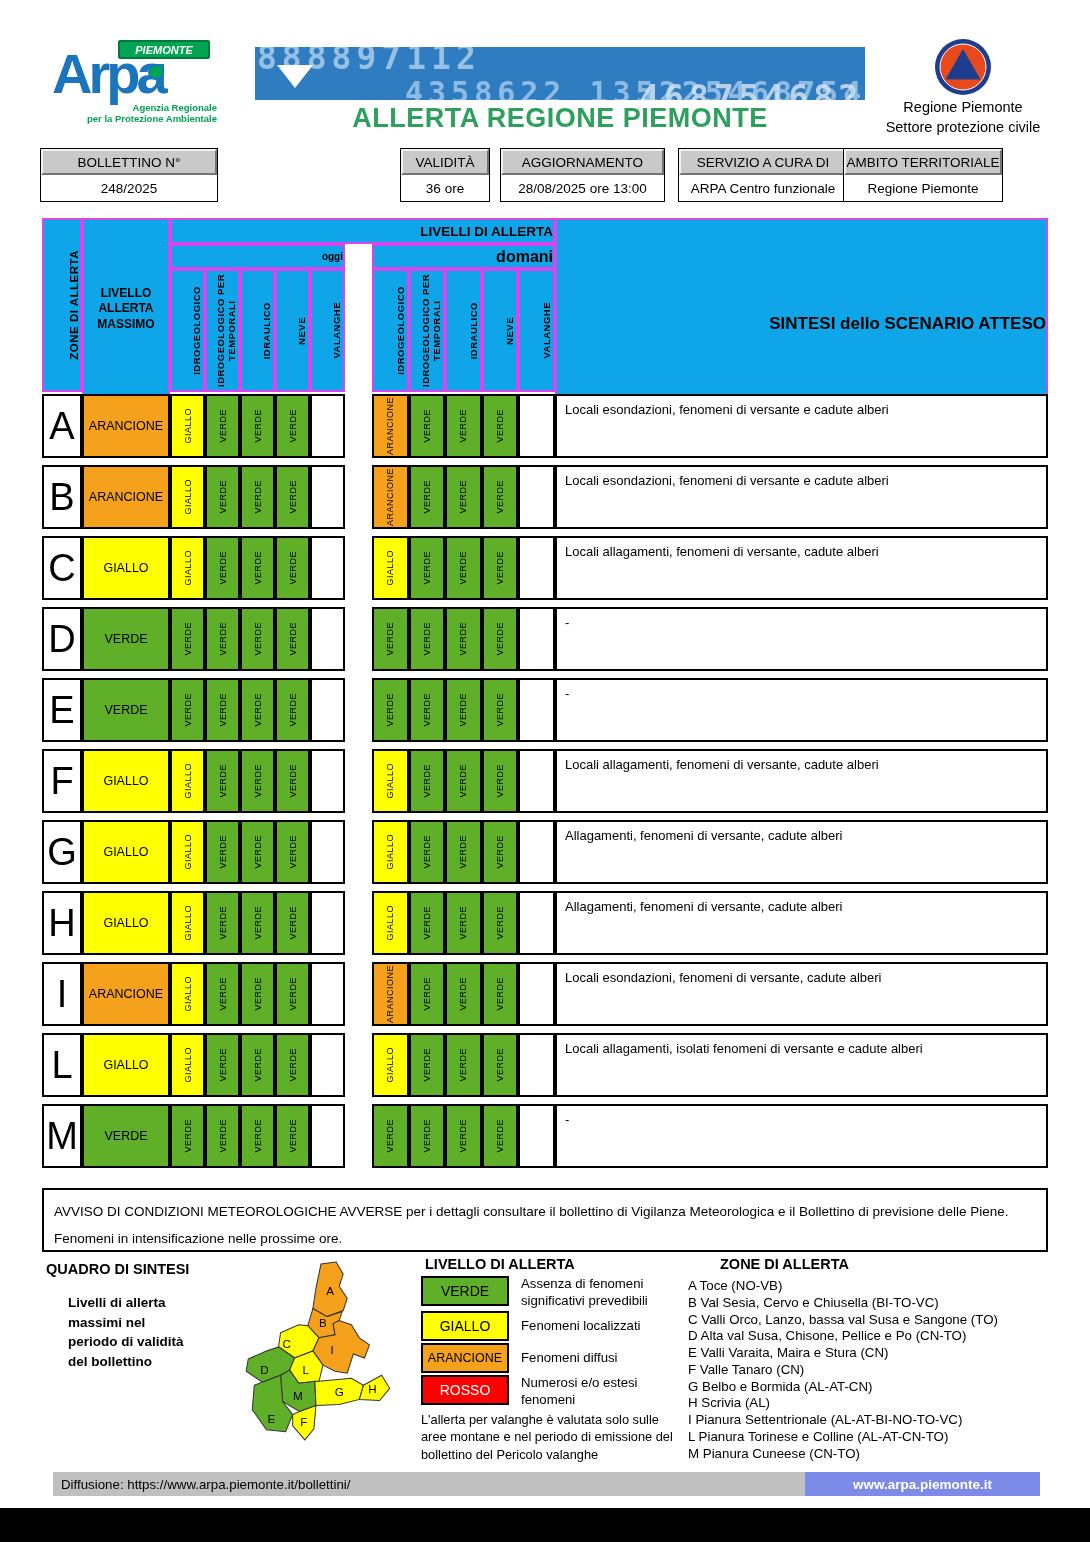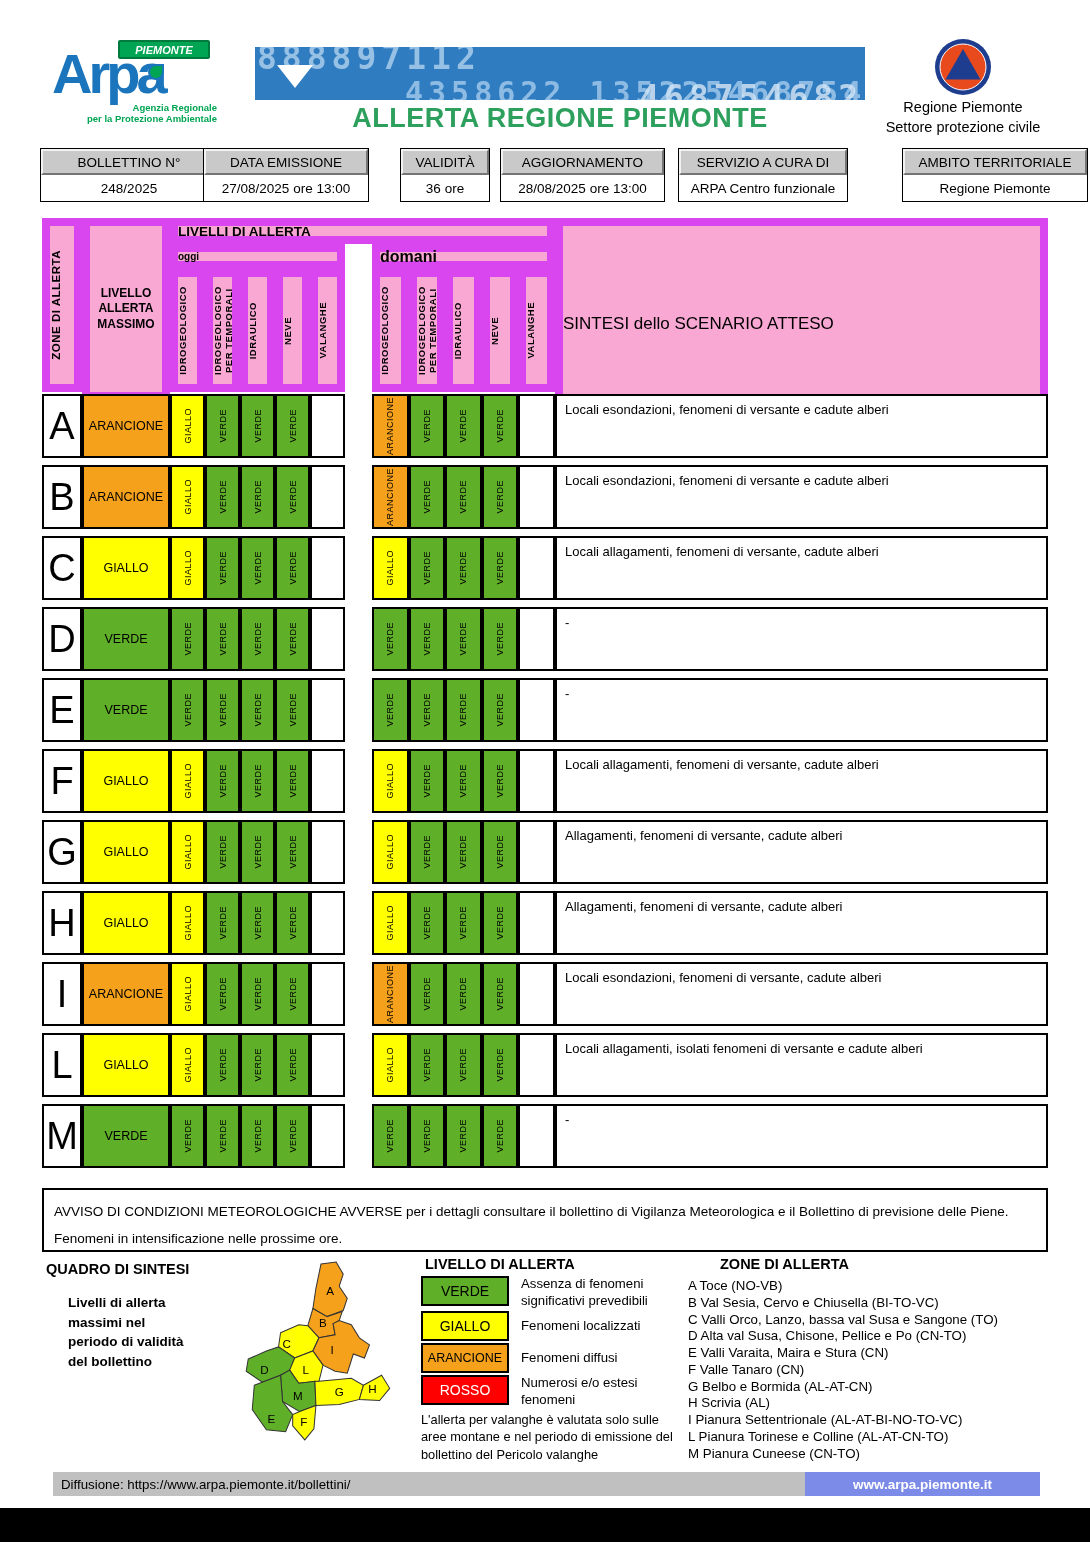--- a/index.html
+++ b/index.html
@@ -31,30 +31,30 @@
   #pc-caption { position: absolute; left: 868px; top: 98px; width: 190px; text-align: center; font-size: 14.5px; line-height: 1.35; }
 
   
   .info-box { position: absolute; top: 148px; height: 54px; border: 1px solid #000; background: #fff; }
   .info-hd { height: 26px; background: #C9C9C9; border: 2px solid; border-color: #F2F2F2 #757575 #757575 #F2F2F2;
              display: flex; align-items: center; justify-content: center; font-size: 13.5px; }
   .info-val { height: 26px; display: flex; align-items: center; justify-content: center; font-size: 13.5px; }
 
   
   #tbl-head { position: absolute; left: 42px; top: 218px; width: 1006px; height: 174px; }
-  .hcell { position: absolute; border: 8px solid #d946ef; background: #f9a8d4; display: flex; align-items: center; justify-content: flex-start; text-align: center; }
+  .hcell { position: absolute; border: 2px solid #d946ef; background: #0ea5e9; display: flex; align-items: center; justify-content: flex-end; text-align: center; }
   .vtxt { writing-mode: vertical-rl; transform: rotate(180deg); letter-spacing: 0.5px; }
   #h-zone { left: 0; top: 0; width: 40px; height: 174px; font-weight: bold; font-size: 11.5px; }
   #h-max { left: 40px; top: 0; width: 88px; height: 182px; font-weight: bold; font-size: 12px; line-height: 1.3; }
   #h-levels { left: 128px; top: 0; width: 385px; height: 26px; font-weight: bold; font-size: 13.5px; }
   #h-today { left: 128px; top: 26px; width: 175px; height: 25px; font-weight: bold; font-size: 10px; }
   #h-tomorrow { left: 330px; top: 26px; width: 183px; height: 25px; font-weight: bold; font-size: 16px; }
   .cat-head { top: 51px; width: 35px; height: 123px; font-weight: bold; font-size: 9.5px; line-height: 1.15; }
   .cat-head2 { width: 36.6px; }
-  #h-syn { left: 513px; top: 0; width: 493px; height: 212px; font-weight: normal; font-size: 17px; }
+  #h-syn { left: 513px; top: 0; width: 493px; height: 212px; font-weight: bold; font-size: 17px; }
 
   #rows { position: absolute; left: 42px; top: 394px; width: 1006px; height: 780px; }
   .trow { position: absolute; left: 0; width: 1006px; height: 64px; display: flex; }
   .cell { border: 2px solid #000; background: #fff; display: flex; align-items: center; justify-content: center; flex: none; }
   .cell.letter { width: 40px; font-size: 38px; }
   .cell.max { width: 88px; font-size: 12.5px; }
   .cell.cat { width: 35px; font-size: 9px; }
   .cell.cat2 { width: 36.6px; }
   .cell.gapcell { width: 27px; border: none; background: transparent; }
   .cell.syn { flex: 1; align-items: flex-start; justify-content: flex-start; padding: 5px 8px; font-size: 13px; line-height: 1.35; }
@@ -125,37 +125,33 @@
   </div>
   <div id="pc-caption">
     <div>Regione Piemonte</div>
     <div>Settore protezione civile</div>
   </div>
 
   <div class="info-box" style="left:40px;width:178px">
     <div class="info-hd">BOLLETTINO N°</div>
     <div class="info-val">248/2025</div>
   </div>
-  <div class="info-box" style="left:203px;width:166px">
-    <div class="info-hd">DATA EMISSIONE</div>
-    <div class="info-val">27/08/2025 ore 13:00</div>
-  </div>
   <div class="info-box" style="left:400px;width:90px">
     <div class="info-hd">VALIDITÀ</div>
     <div class="info-val">36 ore</div>
   </div>
   <div class="info-box" style="left:500px;width:165px">
     <div class="info-hd">AGGIORNAMENTO</div>
     <div class="info-val">28/08/2025 ore 13:00</div>
   </div>
   <div class="info-box" style="left:678px;width:170px">
     <div class="info-hd">SERVIZIO A CURA DI</div>
     <div class="info-val">ARPA Centro funzionale</div>
   </div>
-  <div class="info-box" style="left:902px;width:186px">
+  <div class="info-box" style="left:843px;width:160px">
     <div class="info-hd">AMBITO TERRITORIALE</div>
     <div class="info-val">Regione Piemonte</div>
   </div>
 
   <div id="tbl-head">
     <div class="hcell" id="h-zone">
         <span class="vtxt">ZONE DI ALLERTA</span>
       </div>
     <div class="hcell" id="h-max">
         <span>LIVELLO ALLERTA MASSIMO</span>

